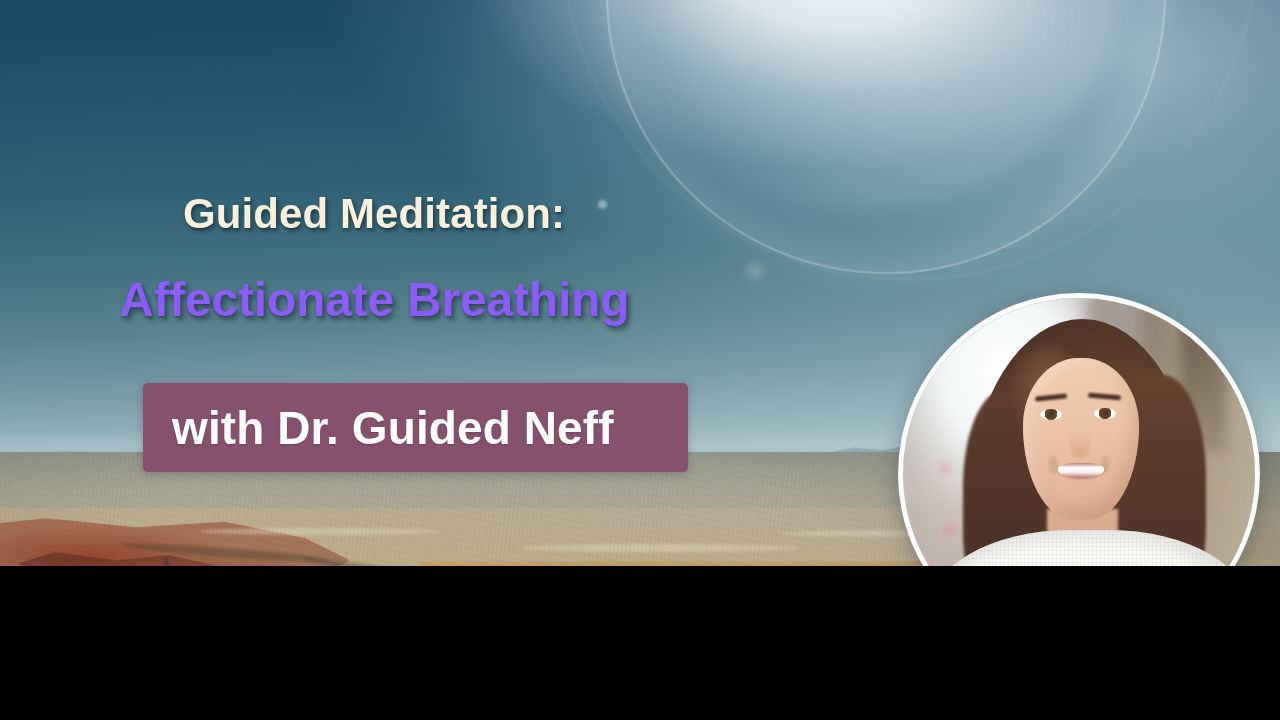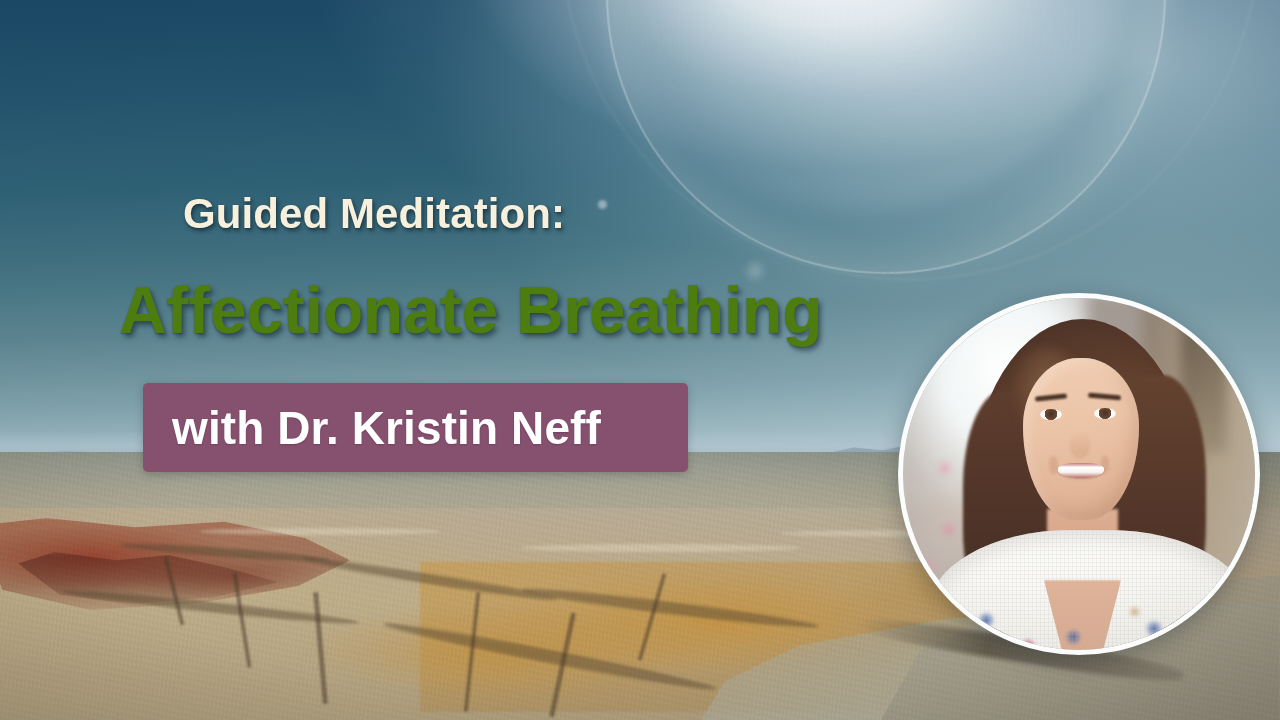--- a/index.html
+++ b/index.html
@@ -7,21 +7,21 @@
 
   html, body {
     width:1280px; height:720px;
     overflow:hidden;
     background:#000;
     font-family:"Liberation Sans", sans-serif;
   }
 
   .stage {
     position:relative;
-    width:1280px; height:720px;
+    width:1280px; height:566px;
     overflow:hidden;
     padding-left:47px;
   }
 
   
   .sky {
     position:absolute; left:0; top:0;
     width:1280px; height:470px;
     background:
       radial-gradient(ellipse 520px 300px at 830px -40px,
@@ -237,23 +237,23 @@
   .kicker {
     position:absolute; left:183px; top:190px;
     font-size:42px; font-weight:700;
     letter-spacing:.1px;
     color:#f7f0dd;
     text-shadow:2px 3px 4px rgba(12,30,40,0.55), 0 1px 2px rgba(10,25,35,0.40);
     white-space:nowrap;
   }
   .headline {
     position:absolute; left:119px; top:272px;
-    font-size:66px; font-weight:700;
+    font-size:48px; font-weight:700;
     letter-spacing:-.2px;
-    color:#4d7c0f;
+    color:#8b5cf6;
     text-shadow:3px 4px 5px rgba(15,32,42,0.50), 0 1px 2px rgba(10,25,35,0.35);
     white-space:nowrap;
   }
 
   .name-banner {
     position:absolute; left:143px; top:383px;
     width:545px; height:89px;
     background:#86516f;
     border-radius:5px;
     box-shadow:0 2px 9px rgba(20,10,20,0.22);
@@ -492,21 +492,21 @@
 
     <div class="grain"></div>
     <div class="land-vig"></div>
   </div>
 
   <div class="kicker">Guided Meditation:</div>
 
   <div class="headline">Affectionate Breathing</div>
 
   <div class="name-banner">
-    <span class="name-text">with Dr. Kristin Neff</span>
+    <span class="name-text">with Dr. Guided Neff</span>
   </div>
 
 
   <div class="portrait">
     <div class="p-bg"></div>
     <div class="p-sky-patch"></div>
     <div class="p-tree"></div>
     <div class="p-tree2"></div>
     <div class="p-blossom"></div>
 

